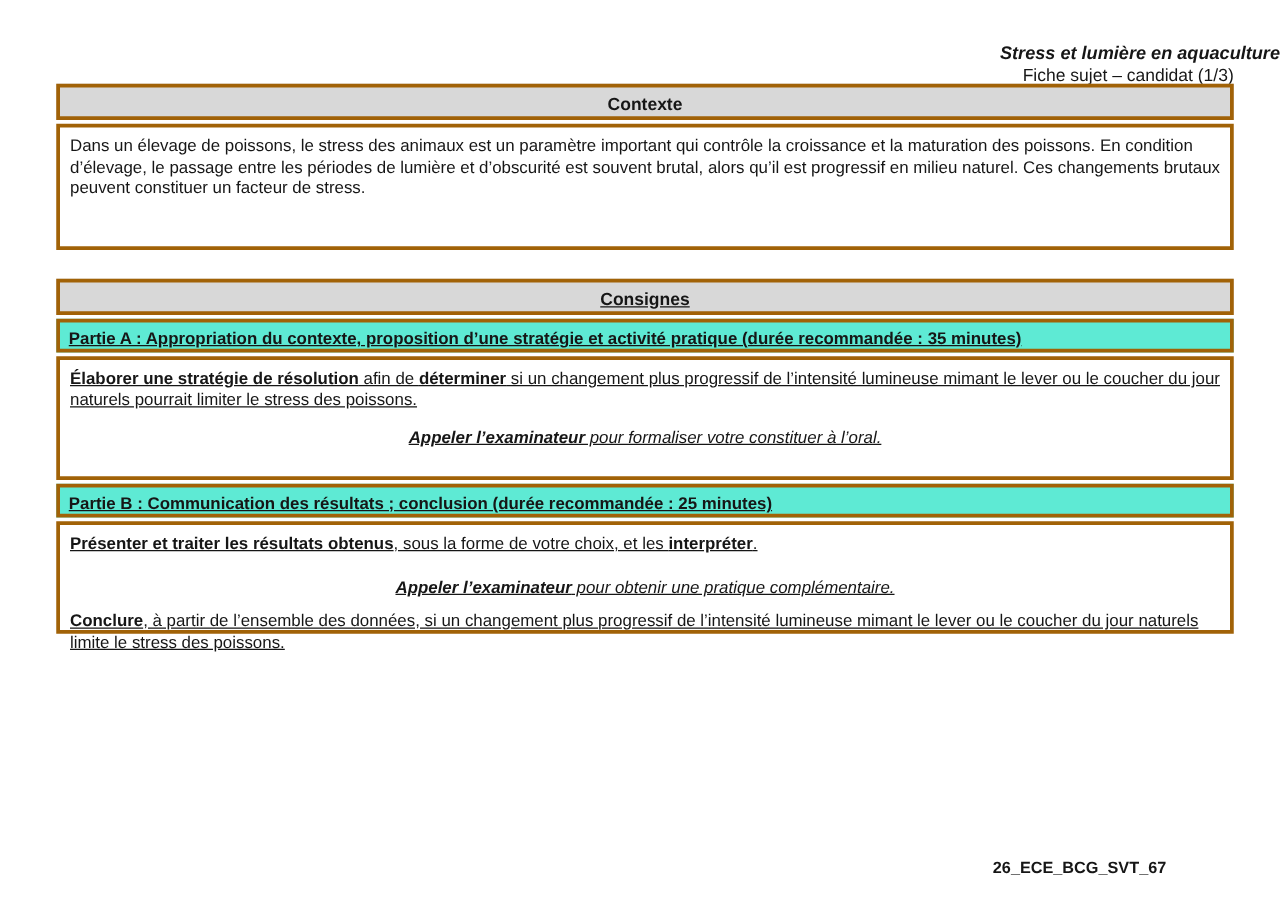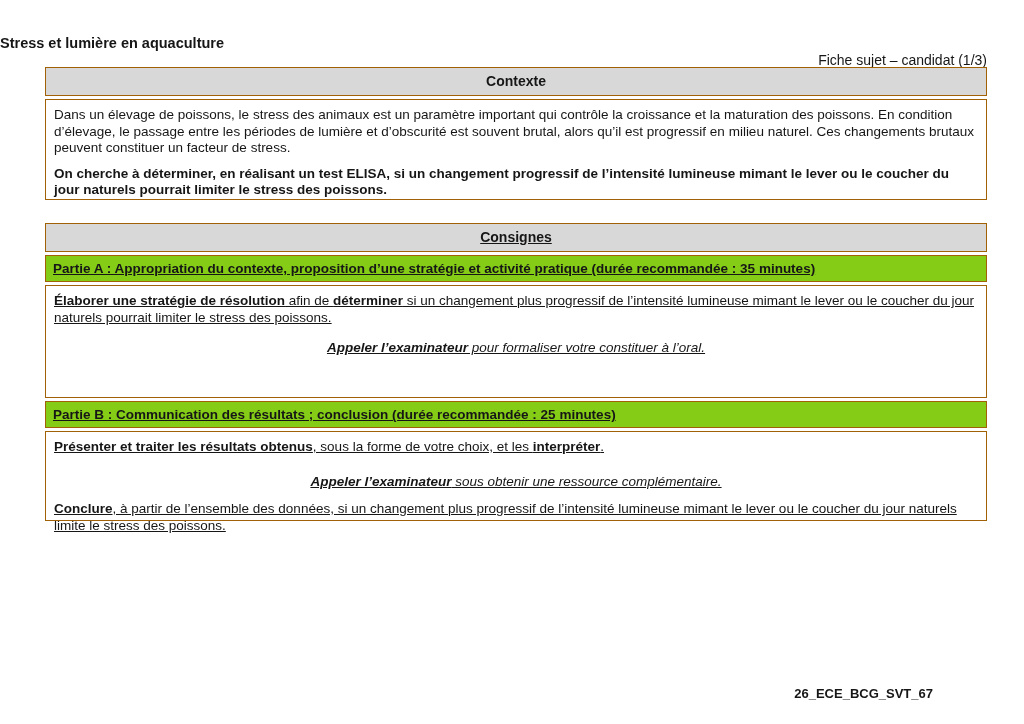--- a/index.html
+++ b/index.html
@@ -9,49 +9,49 @@
     position:relative;
     background:#ffffff;
     font-family:"Liberation Sans", sans-serif;
     font-size:13.5px;
     line-height:16.5px;
     color:#161616;
     overflow:hidden;
   }
   .doc-title {
     position:absolute; top:35px; left:0; right:0;
-    text-align:left; font-weight:bold; font-size:14.5px;
+    text-align:right; font-weight:bold; font-size:14.5px;font-style:italic;
   }
   .doc-subtitle {
     position:absolute; top:52px; right:37px;
     font-size:14px;
   }
   .tbl { position:absolute; left:45px; width:942px; }
   .tbl-contexte  { top:67px; }
   .tbl-consignes { top:223px;text-decoration:underline; }
   .row {
-    border:1px solid #a16207;
+    border:3px solid #a16207;
     margin-bottom:3px;
     background:#ffffff;
   }
   .row-header {
     height:29px; line-height:27px;
     background:#d8d8d8;
     font-weight:bold; font-size:14px;
     text-align:center;
   }
   .row-subheader {
     height:27px; line-height:25px;
-    background:#84cc16;
+    background:#5eead4;
     font-weight:bold;
     padding-left:7px;
   }
   .row-body { padding:7px 8px; }
   .body-contexte { height:101px; }
-  .body-partie-a { height:113px; }
+  .body-partie-a { height:99px; }
   .body-partie-b { height:90px; }
   .para { margin:0; }
   .mt1 { margin-top:9px; }
   .bold { font-weight:bold; }
   .call-line {
     text-align:center; font-style:italic; margin-top:14px;
   }
   .call-line .bold { font-weight:bold; }
   .protocol-line { font-weight:bold; margin-top:16px; }
   .body-partie-b .call-line { margin-top:18px; }
@@ -64,36 +64,35 @@
 </head>
 <body>
 
 <div class="doc-title">Stress et lumière en aquaculture</div>
 <div class="doc-subtitle">Fiche sujet – candidat (1/3)</div>
 
 <section class="tbl tbl-contexte">
   <div class="row row-header">Contexte</div>
   <div class="row row-body body-contexte">
     <p class="para">Dans un élevage de poissons, le stress des animaux est un paramètre important qui contrôle la croissance et la maturation des poissons. En condition d’élevage, le passage entre les périodes de lumière et d’obscurité est souvent brutal, alors qu’il est progressif en milieu naturel. Ces changements brutaux peuvent constituer un facteur de stress.</p>
-    <p class="para bold mt1">On cherche à déterminer, en réalisant un test ELISA, si un changement progressif de l’intensité lumineuse mimant le lever ou le coucher du jour naturels pourrait limiter le stress des poissons.</p>
   </div>
 </section>
 
 <section class="tbl tbl-consignes">
   <div class="row row-header">Consignes</div>
 
   <div class="row row-subheader">Partie A : Appropriation du contexte, proposition d’une stratégie et activité pratique (durée recommandée : 35 minutes)</div>
 
   <div class="row row-body body-partie-a">
     <p class="para"><span class="bold">Élaborer une stratégie de résolution</span><span> afin de </span><span class="bold">déterminer</span><span> si un changement plus progressif de l’intensité lumineuse mimant le lever ou le coucher du jour naturels pourrait limiter le stress des poissons.</span></p>
     <p class="para call-line"><span class="bold">Appeler l’examinateur</span><span> pour formaliser votre constituer à l’oral.</span></p>
   </div>
 
   <div class="row row-subheader">Partie B : Communication des résultats ; conclusion (durée recommandée : 25 minutes)</div>
 
   <div class="row row-body body-partie-b">
     <p class="para"><span class="bold">Présenter et traiter les résultats obtenus</span><span>, sous la forme de votre choix, et les </span><span class="bold">interpréter</span><span>.</span></p>
-    <p class="para call-line"><span class="bold">Appeler l’examinateur</span><span> sous obtenir une ressource complémentaire.</span></p>
+    <p class="para call-line"><span class="bold">Appeler l’examinateur</span><span> pour obtenir une pratique complémentaire.</span></p>
     <p class="para conclude-para"><span class="bold">Conclure</span><span>, à partir de l’ensemble des données, si un changement plus progressif de l’intensité lumineuse mimant le lever ou le coucher du jour naturels limite le stress des poissons.</span></p>
   </div>
 </section>
 
 <div class="doc-footer">26_ECE_BCG_SVT_67</div>
 
 </body></html>

